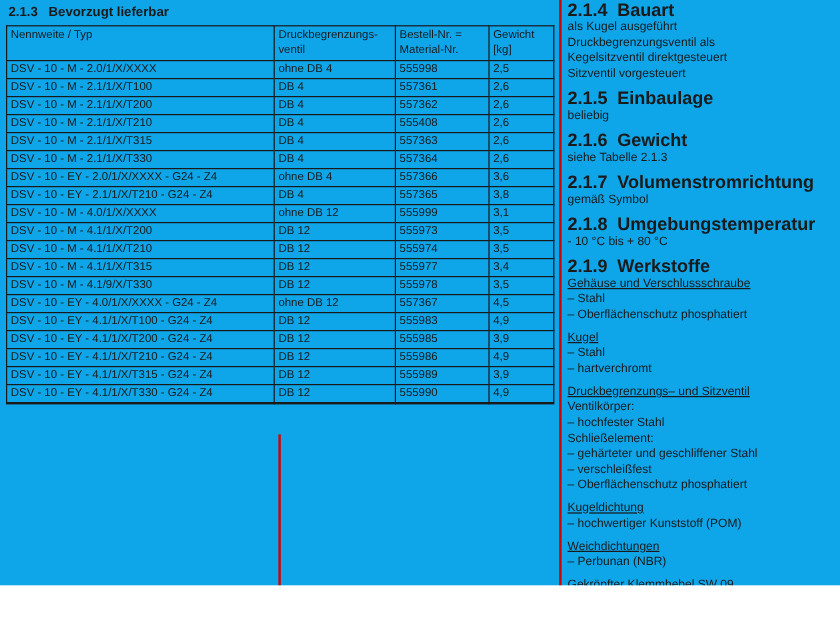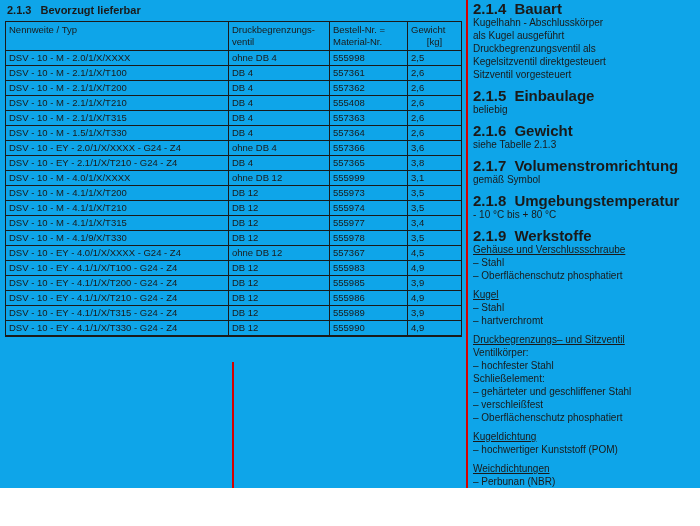--- a/index.html
+++ b/index.html
@@ -18,21 +18,21 @@
     font-weight: normal;
     text-align: left;
     padding: 1px 3px;
     font-size: 9.5px;
     line-height: 12px;
     white-space: nowrap;
     overflow: hidden;
   }
   table.spec th { vertical-align: top; height: 29px; padding-top: 2px; }
   table.spec td { height: 14px; }
-  .hdr-right { text-align: center; }
+  .hdr-right { text-align: left; }
   .c-weight { text-align: center; }
 
   
   .red-line { position: absolute; width: 2px; background: #d40000; }
   .red-line.mid { left: 232px; top: 362px; height: 164px; }
   .red-line.main { left: 466px; top: 0; height: 526px; }
 
   
   .right-col { position: absolute; left: 473px; top: 2px; width: 224px; }
   .r-section { margin-bottom: 8px; }
@@ -103,21 +103,21 @@
             <td>555408</td>
             <td class="c-weight">2,6</td>
           </tr>
           <tr>
             <td>DSV - 10 - M - 2.1/1/X/T315</td>
             <td>DB 4</td>
             <td>557363</td>
             <td class="c-weight">2,6</td>
           </tr>
           <tr>
-            <td>DSV - 10 - M - 1.5/1/X/T330</td>
+            <td>DSV - 10 - M - 2.1/1/X/T330</td>
             <td>DB 4</td>
             <td>557364</td>
             <td class="c-weight">2,6</td>
           </tr>
           <tr>
             <td>DSV - 10 - EY - 2.0/1/X/XXXX - G24 - Z4</td>
             <td>ohne DB 4</td>
             <td>557366</td>
             <td class="c-weight">3,6</td>
           </tr>
@@ -196,21 +196,20 @@
         </tbody>
     </table>
   </div>
 
   <div class="red-line mid" style="background: rgb(212, 0, 0);"></div>
   <div class="red-line main" style="background: rgb(212, 0, 0);"></div>
 
   <div class="right-col">
       <div class="r-section">
         <div class="r-heading"><span class="r-num">2.1.4</span><span>Bauart</span></div>
-        <div class="r-line">Kugelhahn - Abschlusskörper</div>
         <div class="r-line">als Kugel ausgeführt</div>
         <div class="r-line">Druckbegrenzungsventil als</div>
         <div class="r-line">Kegelsitzventil direktgesteuert</div>
         <div class="r-line">Sitzventil vorgesteuert</div>
       </div>
       <div class="r-section">
         <div class="r-heading"><span class="r-num">2.1.5</span><span>Einbaulage</span></div>
         <div class="r-line">beliebig</div>
       </div>
       <div class="r-section">

